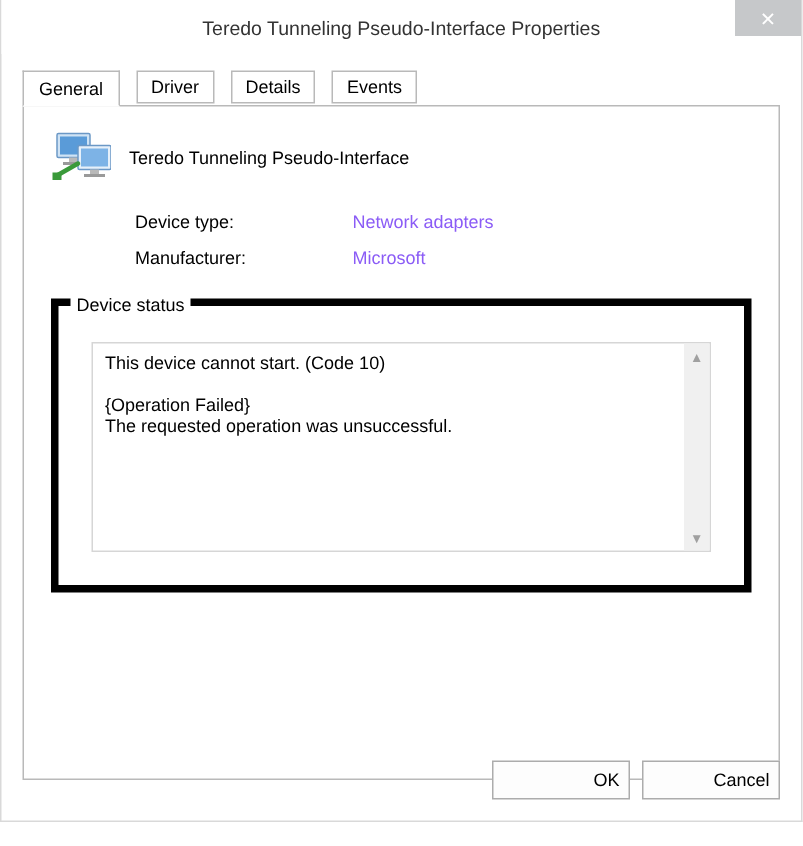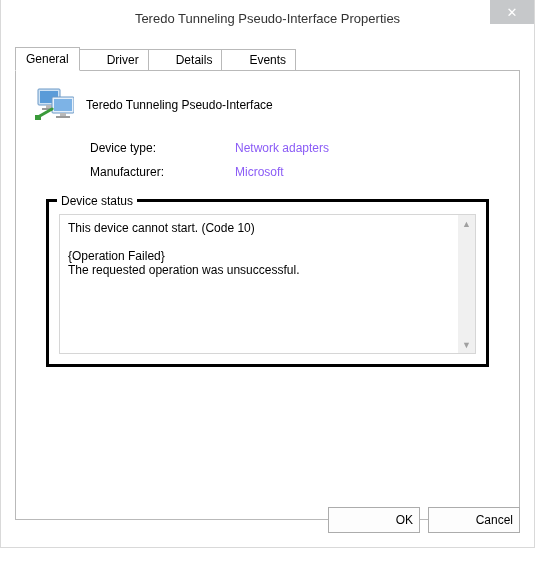--- a/index.html
+++ b/index.html
@@ -45,30 +45,31 @@
     align-items: center;
     justify-content: center;
     font-size: 13px;
     cursor: pointer;
   }
   .content {
     padding: 10px 14px 0 14px;
   }
   .tabstrip {
     display: flex;
-    align-items: flex-end;
+    align-items: flex-start;
     position: relative;
     top: 1px;
     z-index: 2;
+    gap: 12px;
   }
   .tab {
     border: 1px solid #b9b9b9;
     border-bottom: 1px solid #b9b9b9;
     background: #fff;
-    padding: 3px 9px 3px 27px;
+    padding: 3px 9px 3px 9px;
     font-size: 12px;
     margin-right: -1px;
     color: #000;
     cursor: pointer;
     position: relative;
   }
   .tab.active {
     border-bottom: 1px solid #fff;
     padding: 4px 10px 4px 10px;
     z-index: 3;
@@ -105,23 +106,23 @@
     gap: 15px;
   }
   .info-label {
     width: 130px;
     color: #000;
   }
   .info-value {
     color: #8b5cf6;
   }
   .fieldset {
-    border: 3px solid #000000;
-    margin: 12px;
-    padding: 0;
+    border: 5px solid #000000;
+    margin: 0;
+    padding: 12px;
     position: relative;
   }
   .fieldset-legend {
     position: absolute;
     top: -8px;
     left: 8px;
     background: #fff;
     padding: 0 4px;
     font-size: 12px;
     color: #000;

